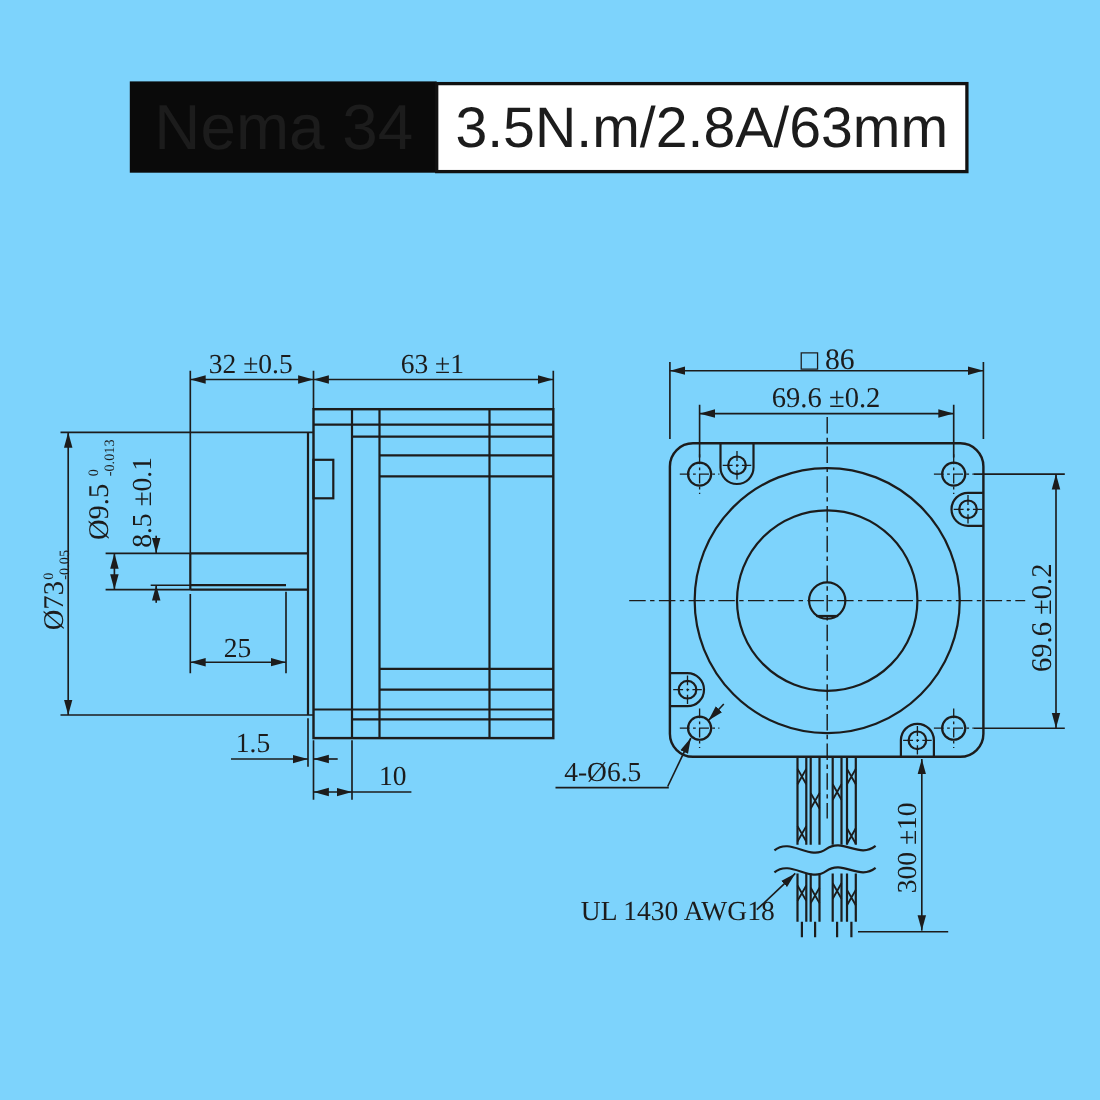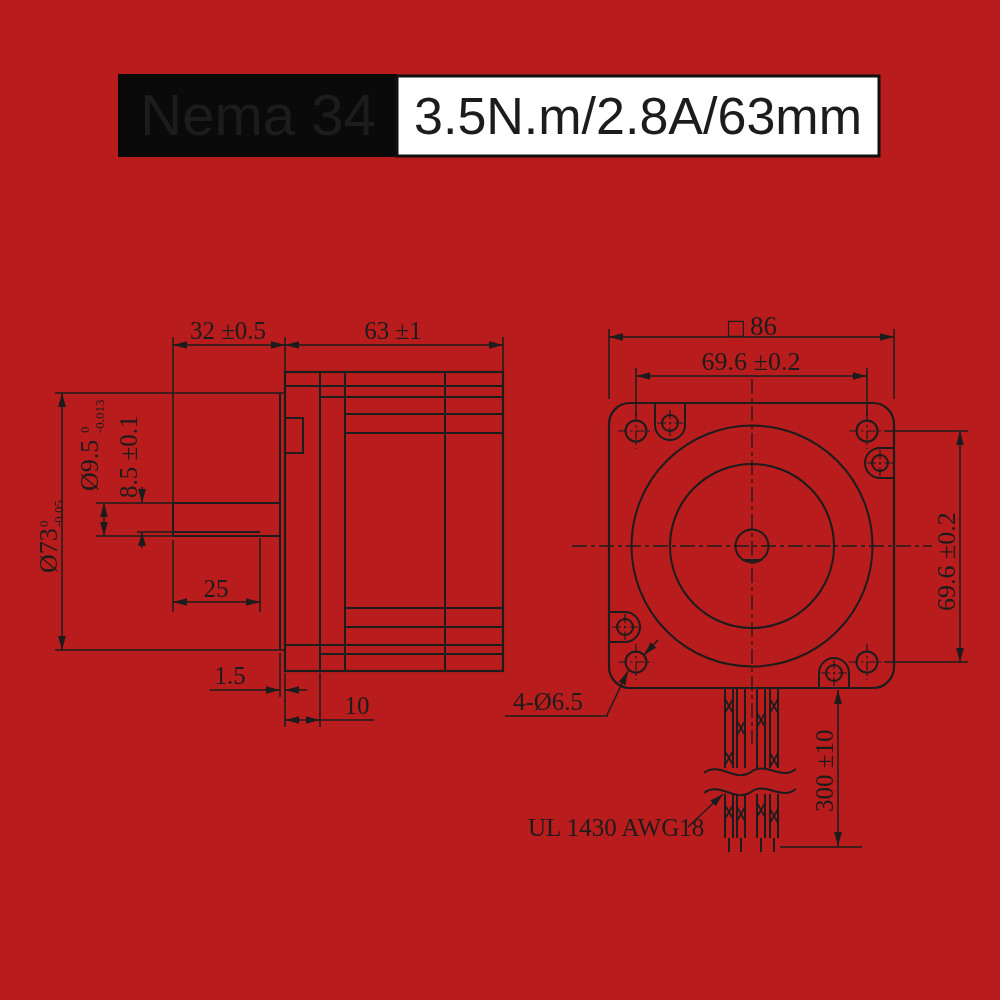--- a/index.html
+++ b/index.html
@@ -1,16 +1,16 @@
 <!DOCTYPE html>
 <html><head>
 <meta charset="utf-8">
 <style>
   html,body{margin:0;padding:0;background:#ffffff;}
-  .stage{position:relative;width:1000px;height:1000px;background:#b91c1c;overflow:hidden;text-decoration:underline;}
+  .stage{position:relative;width:1000px;height:1000px;background:#7dd3fc;overflow:hidden;text-decoration:underline;}
   svg{position:absolute;left:0;top:0;}
   
   .ol   {stroke:#1c1c1c;stroke-width:2.2;fill:none;}
   .ol2  {stroke:#1c1c1c;stroke-width:2;fill:none;}
   .dim  {stroke:#1c1c1c;stroke-width:1.5;fill:none;}
   .cl   {stroke:#1c1c1c;stroke-width:1.3;fill:none;stroke-dasharray:15 4 4 4;}
   .ch   {stroke:#1c1c1c;stroke-width:1.2;fill:none;stroke-dasharray:9 3 2.5 3;}
   .xw   {stroke:#1c1c1c;stroke-width:1.7;fill:none;}
   text{fill:#1c1c1c;font-family:"Liberation Serif","DejaVu Serif",serif;}
   .t25{font-size:25px;}

